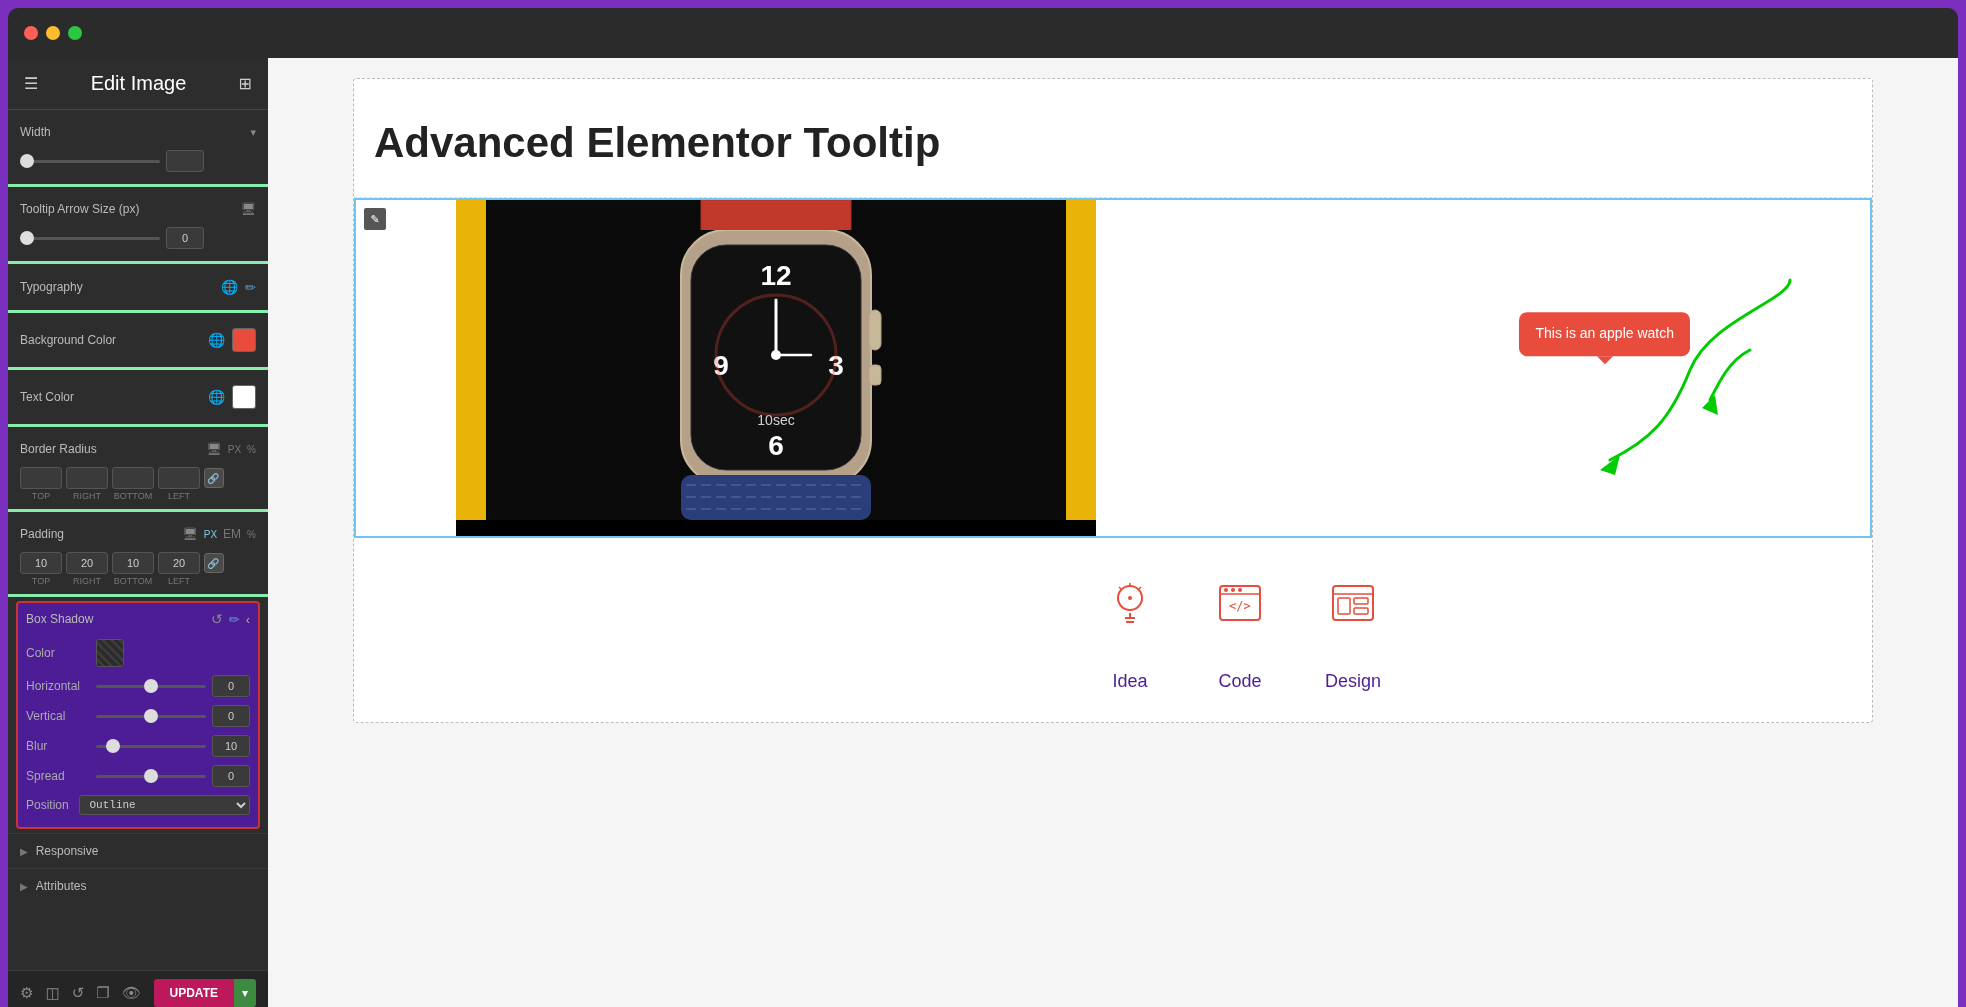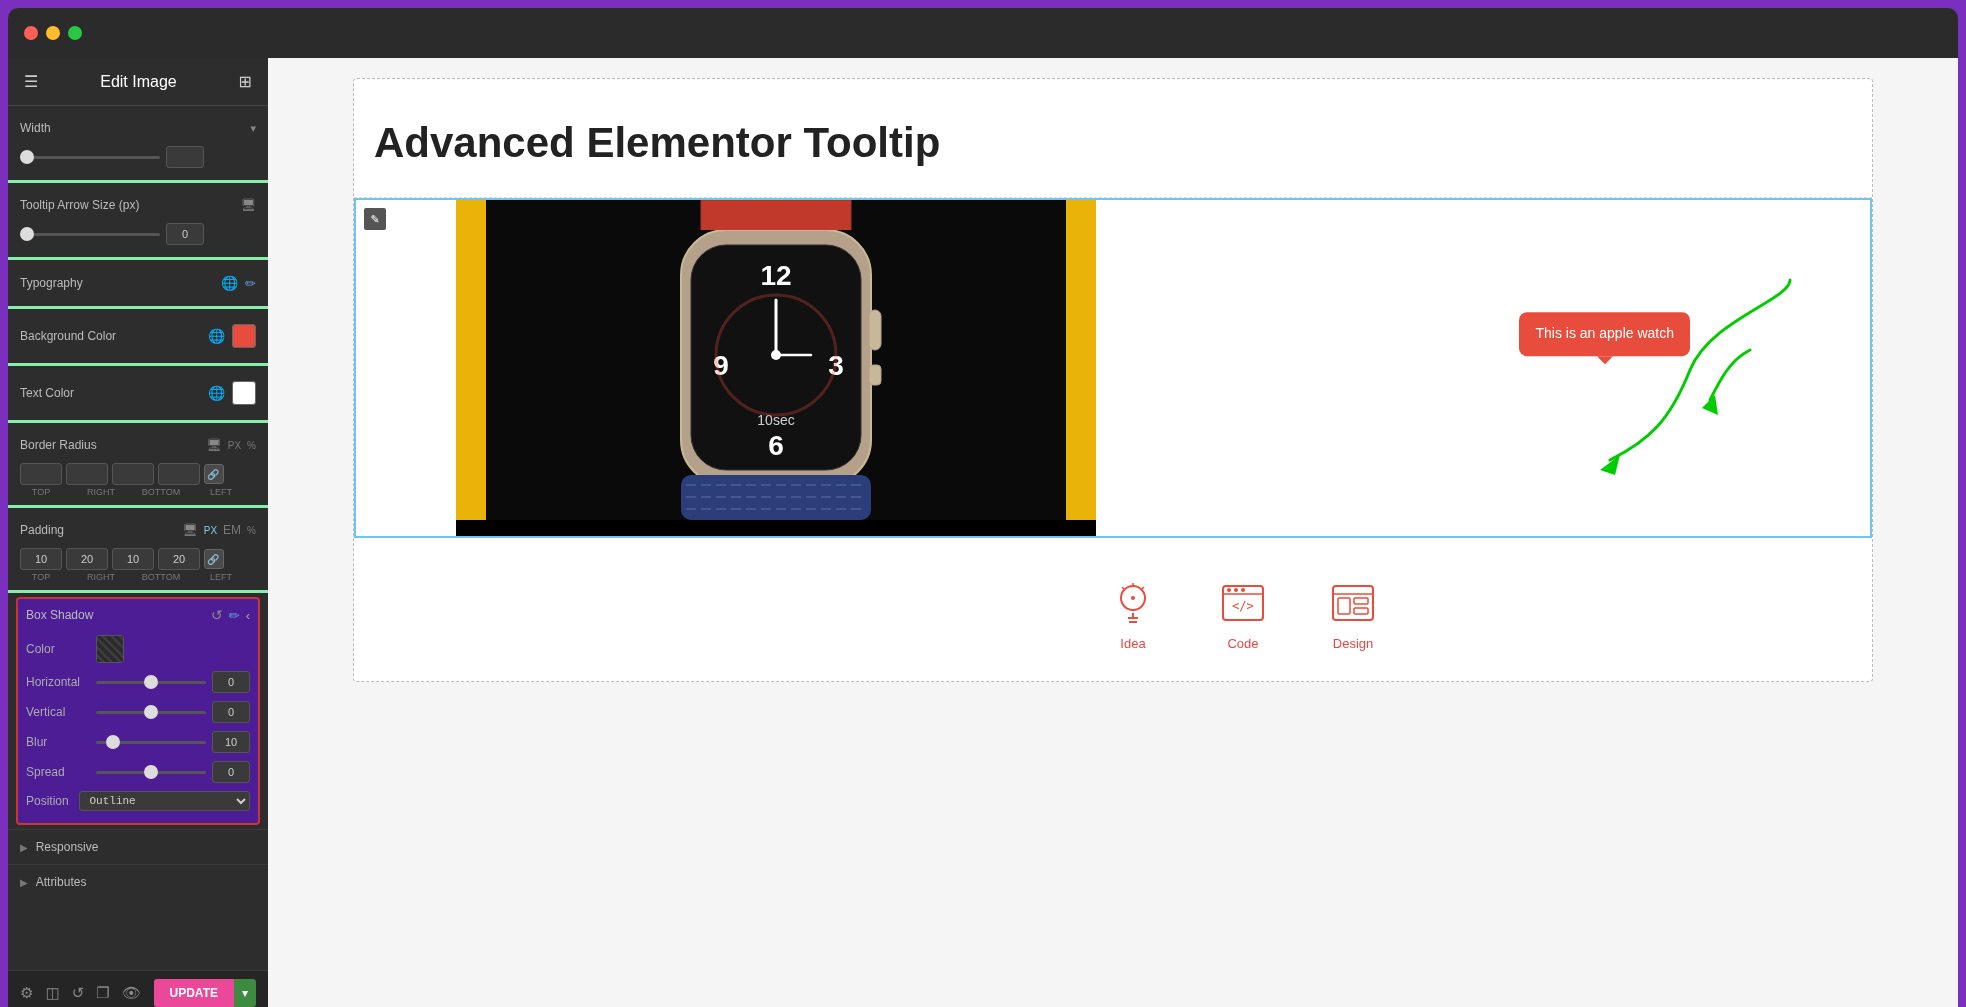--- a/index.html
+++ b/index.html
@@ -52,21 +52,21 @@
     }
     .sidebar-header {
       display: flex;
       align-items: center;
       justify-content: space-between;
       padding: 14px 16px;
       border-bottom: 1px solid #444;
     }
     .sidebar-header-title {
       color: #fff;
-      font-size: 16px;
+      font-size: 20px;
       font-weight: 500;
     }
     .hamburger-icon { color: #ccc; font-size: 16px; cursor: pointer; }
     .grid-icon { color: #ccc; font-size: 16px; cursor: pointer; }
 
     .sidebar-section {
       padding: 8px 12px;
       border-bottom: 3px solid #86efac;
     }
     .sidebar-row {
@@ -170,21 +170,21 @@
       border-radius: 3px;
       display: flex;
       align-items: center;
       justify-content: center;
       cursor: pointer;
       font-size: 10px;
       color: #aaa;
     }
     .sub-labels {
       display: flex;
-      gap: 18px;
+      gap: 4px;
       font-size: 9px;
       color: #777;
       margin-top: 2px;
     }
     .sub-label { width: 42px; text-align: center; }
 
     
     .box-shadow-section {
       border: 2px solid #cc3333;
       border-radius: 4px;
@@ -266,21 +266,21 @@
       display: flex;
       gap: 12px;
       align-items: center;
     }
     .bottom-icon {
       color: #888;
       font-size: 15px;
       cursor: pointer;
     }
     .update-btn {
-      background: #ec4899;
+      background: #be185d;
       color: #fff;
       border: none;
       border-radius: 3px 0 0 3px;
       padding: 7px 16px;
       font-size: 12px;
       font-weight: 600;
       cursor: pointer;
     }
     .update-arrow-btn {
       background: #3d8b40;
@@ -386,22 +386,23 @@
       flex-direction: column;
       align-items: center;
       gap: 8px;
     }
     .icon-svg {
       width: 50px;
       height: 50px;
       color: #e74c3c;
     }
     .icon-label {
-      font-size: 13px;
-      color: #ef4444;
+      font-size: 18px;
+      color: #4c1d95;
+      margin-top: 35px;
     }
 
     
     .edit-indicator {
       position: absolute;
       top: 8px;
       left: 8px;
       background: #555;
       color: #fff;
       width: 22px;

